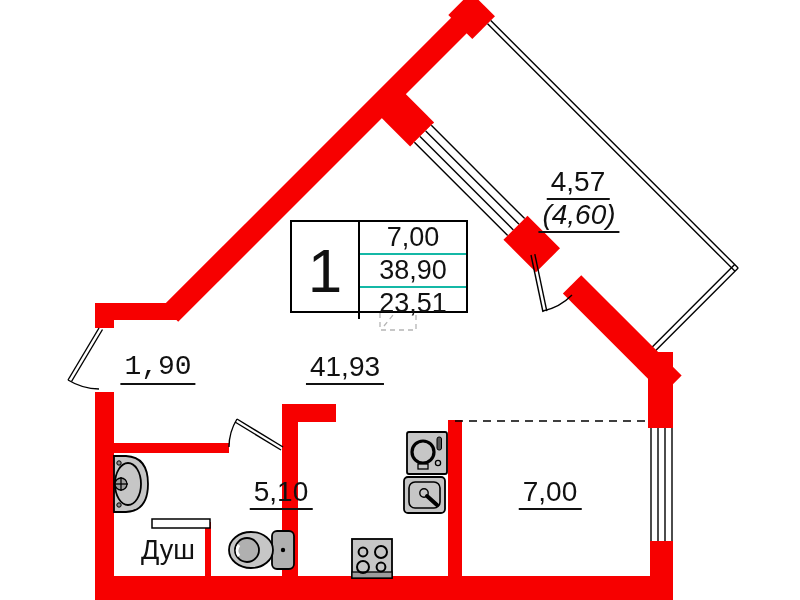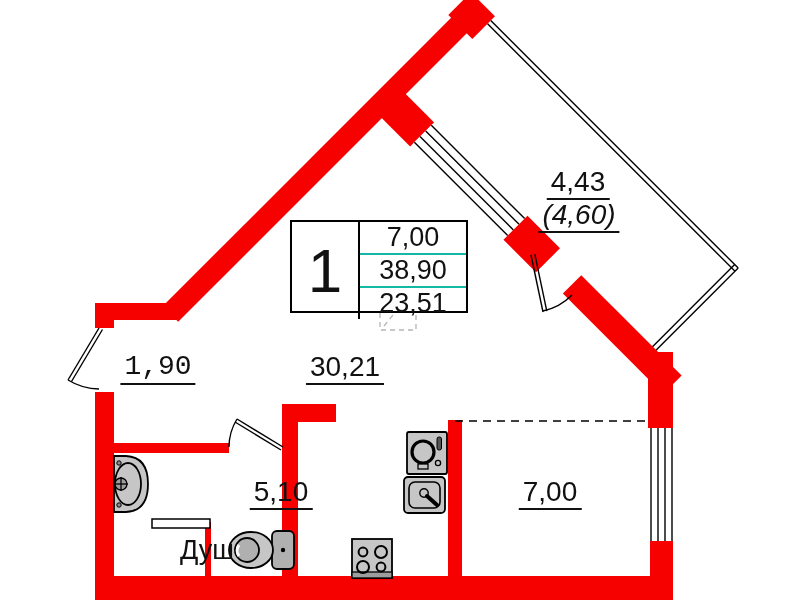--- a/index.html
+++ b/index.html
@@ -8,21 +8,21 @@
   #plan-svg{position:absolute;left:0;top:0;}
   .wall{fill:var(--wall-color,#f70000);}
   .thin{stroke:#000;stroke-width:1.4;fill:none;}
   .win-line{stroke:#000;stroke-width:1.4;fill:none;}
   .fixture{fill:var(--fixture-color,#c6c6c6);stroke:#000;stroke-width:1.8;}
   .fixture-dark{fill:#b0b0b0;stroke:#000;stroke-width:1.8;}
   .burner{fill:none;stroke:#000;stroke-width:2;}
   .dim{position:absolute;transform:translateX(-50%);font-size:28px;color:#111;
        white-space:nowrap;line-height:1;}
   .u{display:inline-block;border-bottom:2px solid #111;padding:0 4px 2px;}
-  .dush{font-size:27px;margin-left:39px;}
+  .dush{font-size:27px;}
   .info-table{position:absolute;left:290px;top:220px;width:178px;height:93px;
       background:#fff;border:2px solid #000;box-sizing:border-box;display:grid;
       grid-template-columns:68px 1fr;grid-template-rows:1fr 1fr 1fr;}
   .cell{display:flex;align-items:center;justify-content:center;color:#111;}
   .num{grid-row:1/4;border-right:2px solid #000;font-size:62px;}
   .v{font-size:27px;}
   .r2,.r3{border-top:2px solid #14b8a6;}
 </style>
 </head>
 <body>
@@ -150,30 +150,30 @@
   </svg>
 
   <div class="info-table">
     <div class="cell num">1</div>
     <div class="cell v r1">7,00</div>
     <div class="cell v r2">38,90</div>
     <div class="cell v r3">23,51</div>
   </div>
 
   <div class="dim" style="left:578px;top:168px;">
-    <span class="u">4,43</span>
+    <span class="u">4,57</span>
   </div>
   <div class="dim" style="left:579px;top:201px;font-style:italic;">
     <span class="u">(4,60)</span>
   </div>
   <div class="dim" style="left:158px;top:353px;font-family:Liberation Mono, monospace;">
     <span class="u">1,90</span>
   </div>
   <div class="dim" style="left:345px;top:353px;">
-    <span class="u">30,21</span>
+    <span class="u">41,93</span>
   </div>
   <div class="dim" style="left:233px;top:478px;margin-left:48px;">
     <span class="u">5,10</span>
   </div>
   <div class="dim" style="left:550px;top:478px;">
     <span class="u">7,00</span>
   </div>
   <div class="dim dush" style="left:168px;top:537px;">
     <span>Душ</span>
   </div>

